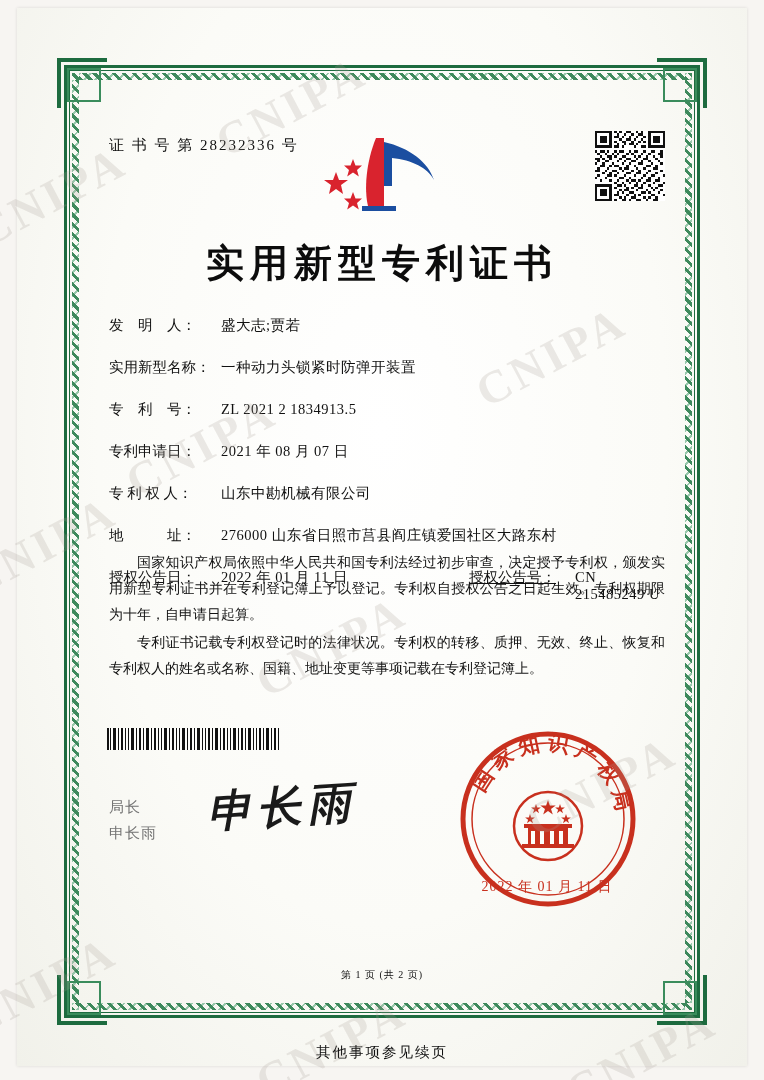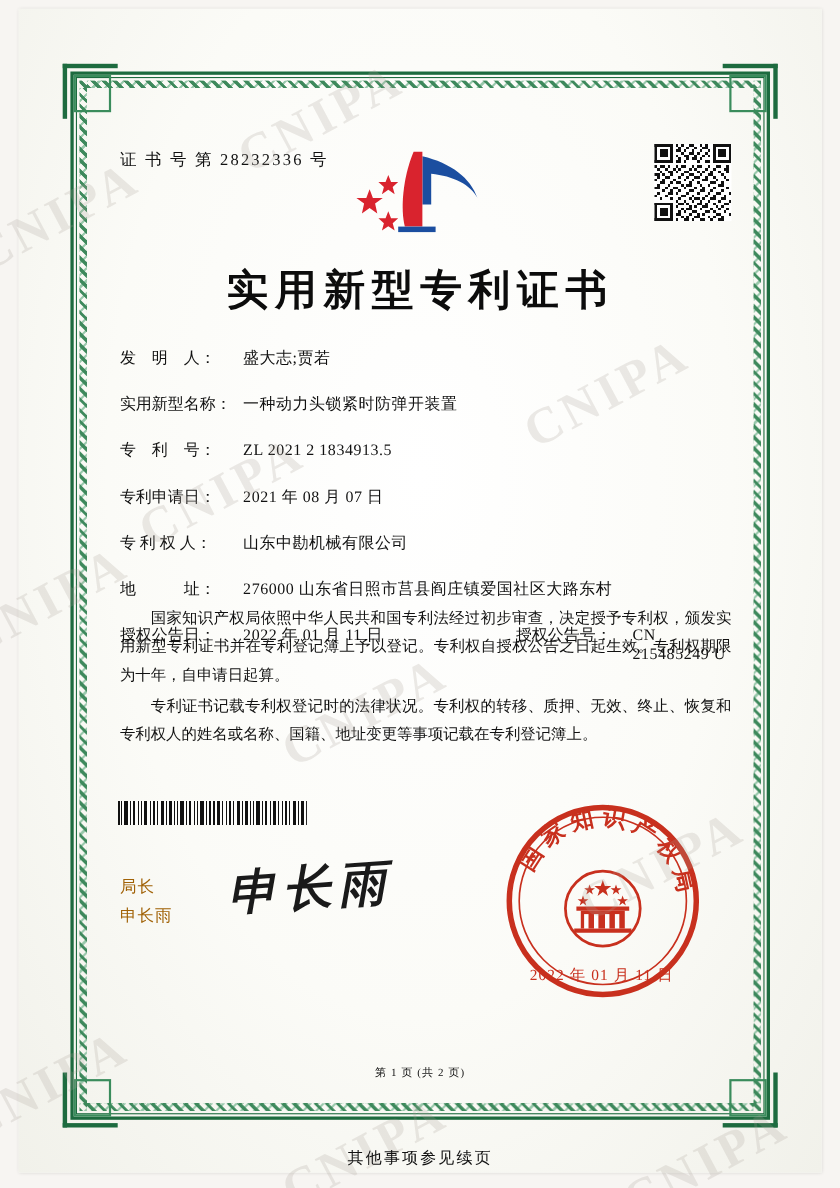--- a/index.html
+++ b/index.html
@@ -194,20 +194,21 @@
     letter-spacing: 0.5px;
   }
   .field-row.double .field-value {
     flex: 0 0 auto;
     width: 248px;
   }
   .field-label2 {
     width: 106px;
     flex: 0 0 106px;
     white-space: nowrap;
+    text-decoration: underline;
   }
   .field-value2 { flex: 1; letter-spacing: 0.5px; }
 
   .paragraphs {
     position: absolute;
     left: 22px;
     right: 12px;
     top: 462px;
     font-size: 14px;
     line-height: 26px;
@@ -227,21 +228,21 @@
     width: 172px;
     height: 22px;
   }
 
   .signature-block {
     position: absolute;
     left: 22px;
     top: 706px;
     font-size: 15px;
     line-height: 26px;
-    color: #a16207;
+    color: #737373;
     letter-spacing: 1px;
   }
   .handwriting {
     position: absolute;
     left: 120px;
     top: 690px;
     font-family: "DejaVu Serif", serif;
     font-size: 44px;
     font-style: italic;
     font-weight: 700;

